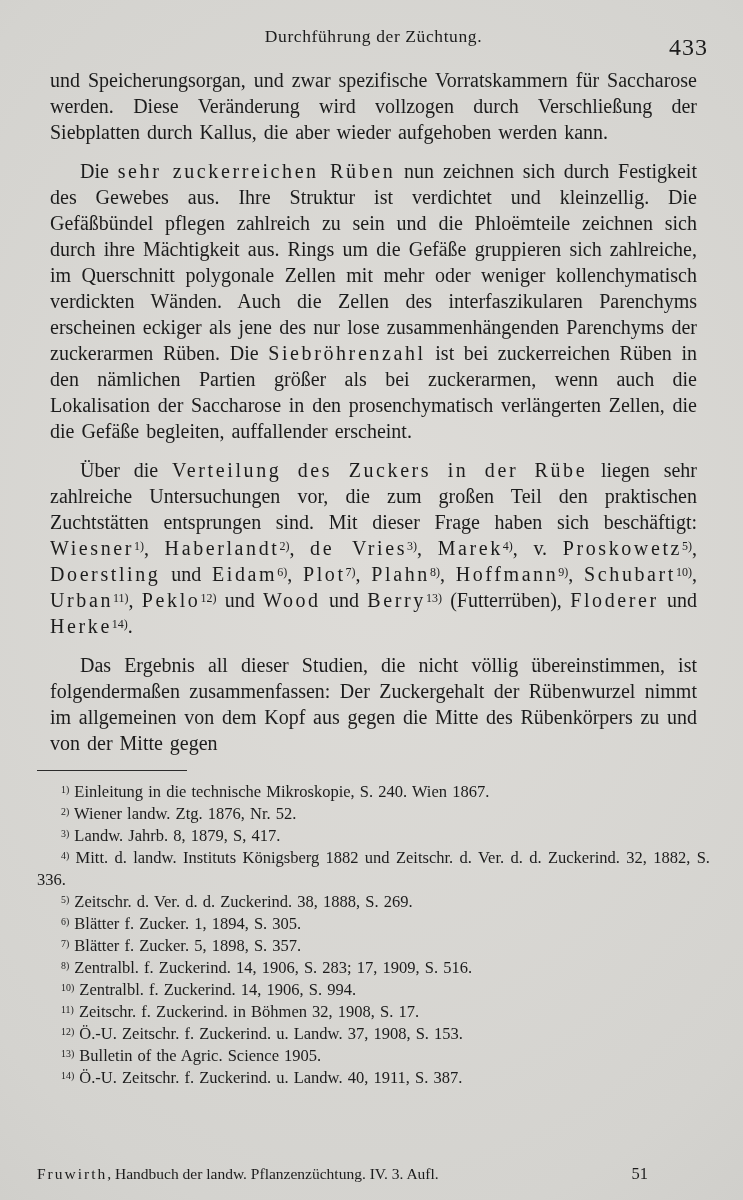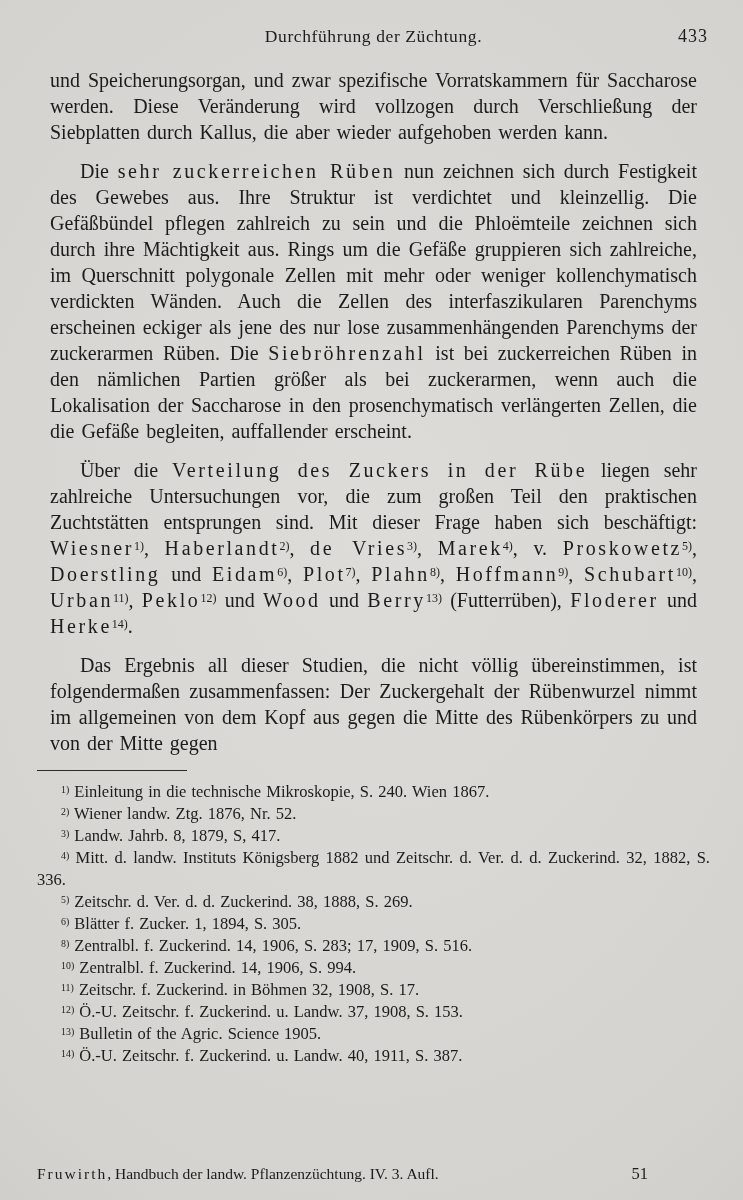--- a/index.html
+++ b/index.html
@@ -21,22 +21,22 @@
   .header {
     position: relative;
     text-align: center;
     font-size: 17.5px;
     letter-spacing: 0.6px;
     margin-bottom: 20px;
   }
   .page-number {
     position: absolute;
     right: 2px;
-    top: 0;
-    font-size: 18px;
+    top: 8px;
+    font-size: 24px;
     letter-spacing: 1px;
   }
 
   .body-text {
     font-size: 20px;
     line-height: 26px;
     text-align: justify;
     word-spacing: 2px;
     hyphens: auto;
     -webkit-hyphens: auto;
@@ -102,20 +102,21 @@
 
   <div class="fn-rule"></div>
 
   <div class="footnotes">
       <div class="footnote"><sup class="fn-num">1)</sup><span> Einleitung in die technische Mikroskopie, S. 240.  Wien 1867.</span></div>
       <div class="footnote"><sup class="fn-num">2)</sup><span> Wiener landw. Ztg. 1876, Nr. 52.</span></div>
       <div class="footnote"><sup class="fn-num">3)</sup><span> Landw. Jahrb. 8, 1879, S, 417.</span></div>
       <div class="footnote"><sup class="fn-num">4)</sup><span> Mitt. d. landw. Instituts Königsberg 1882 und Zeitschr. d. Ver. d. d. Zuckerind. 32, 1882, S. 336.</span></div>
       <div class="footnote"><sup class="fn-num">5)</sup><span> Zeitschr. d. Ver. d. d. Zuckerind. 38, 1888, S. 269.</span></div>
       <div class="footnote"><sup class="fn-num">6)</sup><span> Blätter f. Zucker. 1, 1894, S. 305.</span></div>
+      <div class="footnote"><sup class="fn-num">7)</sup><span> Blätter f. Zucker. 5, 1898, S. 357.</span></div>
       <div class="footnote"><sup class="fn-num">8)</sup><span> Zentralbl. f. Zuckerind. 14, 1906, S. 283; 17, 1909, S. 516.</span></div>
       <div class="footnote"><sup class="fn-num">10)</sup><span> Zentralbl. f. Zuckerind. 14, 1906, S. 994.</span></div>
       <div class="footnote"><sup class="fn-num">11)</sup><span> Zeitschr. f. Zuckerind. in Böhmen 32, 1908, S. 17.</span></div>
       <div class="footnote"><sup class="fn-num">12)</sup><span> Ö.-U. Zeitschr. f. Zuckerind. u. Landw. 37, 1908, S. 153.</span></div>
       <div class="footnote"><sup class="fn-num">13)</sup><span> Bulletin of the Agric. Science 1905.</span></div>
       <div class="footnote"><sup class="fn-num">14)</sup><span> Ö.-U. Zeitschr. f. Zuckerind. u. Landw. 40, 1911, S. 387.</span></div>
     </div>
 
   <div class="footer">
     <span class="sig"><span class="sp">Fruwirth</span><span>, Handbuch der landw. Pflanzenzüchtung.  IV.  3. Aufl.</span></span>

